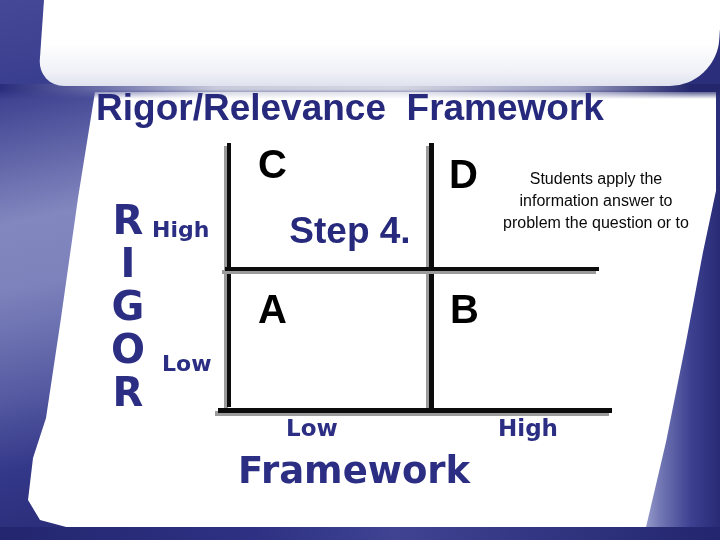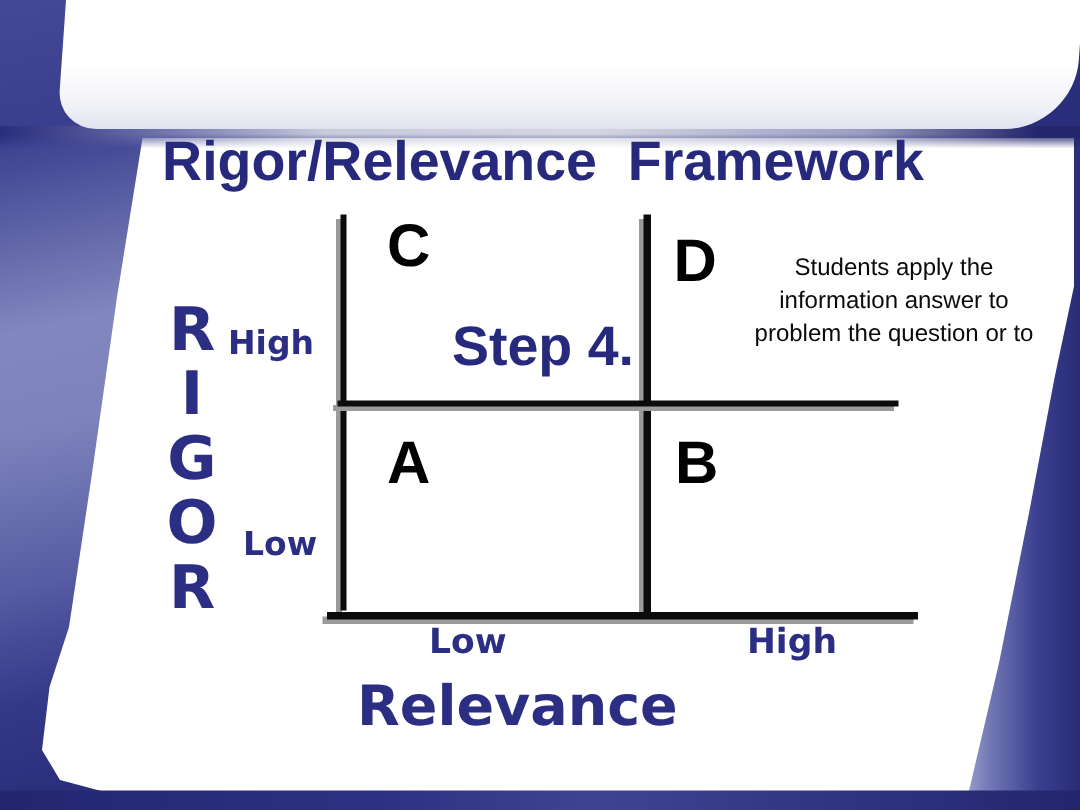--- a/index.html
+++ b/index.html
@@ -47,21 +47,21 @@
     mask-image:linear-gradient(180deg,#000 35%, transparent 100%);
   }
   
   .title-card {
     position:absolute; left:38px; top:0; width:678px; height:86px; z-index:5;
     background:linear-gradient(180deg,#ffffff 50%, #f0f1f7 84%, #dfe2ee 100%);
     border-radius:0 0 46px 26px;
     transform:skewX(-4deg); transform-origin:40px 86px;
   }
   .title-text {
-    position:absolute; left:52px; top:5px; width:620px; z-index:6;
+    position:absolute; left:40px; top:5px; width:620px; z-index:6;
     text-align:center; color:#272a7c; font-weight:bold;
     font-size:37px; line-height:41px; white-space:pre;
   }
   .diagram { position:absolute; left:0; top:0; width:720px; height:540px; z-index:7; }
   .diagram > div { position:absolute; }
 
   .rigor-col {
     left:110px; top:199px; width:36px; text-align:center;
     color:#2b2e83; font-family:"DejaVu Sans", sans-serif; font-weight:bold;
     font-size:40px; line-height:43px;
@@ -146,16 +146,16 @@
     <div class="quad quad-b">B</div>
 
     <div class="annotation">
       <div>Students apply the</div>
       <div>information answer to</div>
       <div>problem the question or to</div>
     </div>
 
     <div class="x-label x-low">Low</div>
     <div class="x-label x-high">High</div>
-    <div class="x-title">Relevance</div>
+    <div class="x-title">Framework</div>
 
   </div>
 </div>
 
 </body></html>

